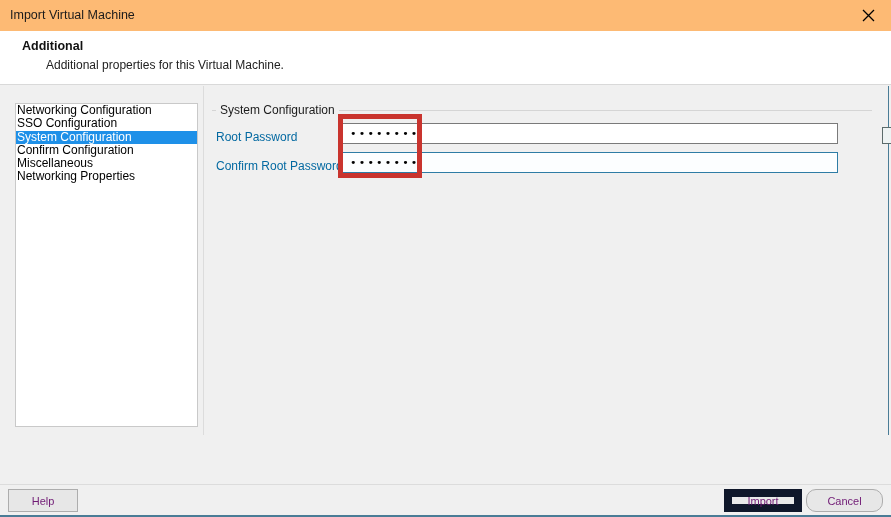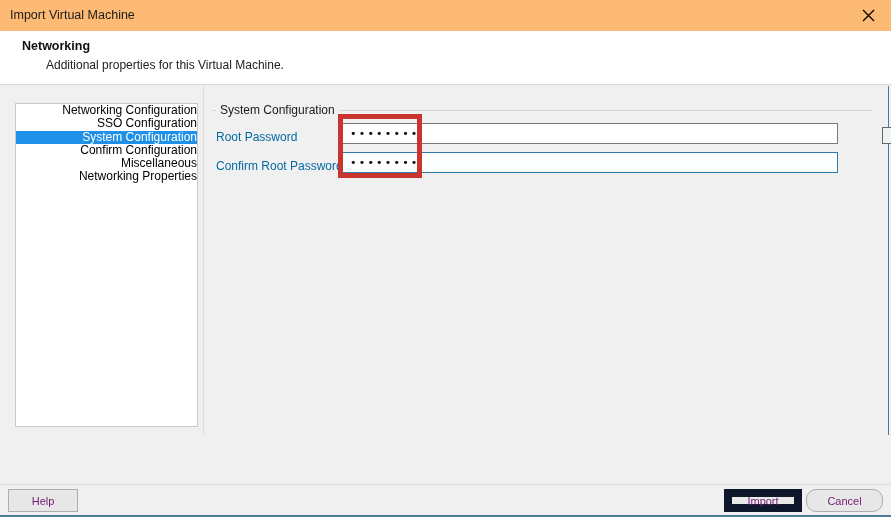--- a/index.html
+++ b/index.html
@@ -85,26 +85,25 @@
     left: 15px; top: 17px;
     width: 183px; height: 324px;
     background: #ffffff;
     border: 1px solid #c9c9c9;
     box-sizing: border-box;
     overflow: hidden;
   }
   .nav-item {
     height: 13.3px;
     line-height: 13.3px;
-    padding-left: 16px;
+    padding-left: 1px;
     font-size: 12px;
     white-space: nowrap;
     color: #000;
     cursor: default;
-    text-align: right;
   }
   .nav-item.selected {
     background: #1e90e8;
     color: #ffffff;
   }
 
   
   #groupbox {
     position: absolute;
     left: 212px; top: 17px;
@@ -248,21 +247,21 @@
 <div id="titlebar">
   <div id="title-text">Import Virtual Machine</div>
   <div id="close-button">
     <svg width="13" height="13" viewBox="0 0 13 13">
       <path d="M1 1 L12 12 M12 1 L1 12" stroke="#000" stroke-width="1.3" fill="none"></path>
     </svg>
   </div>
 </div>
 
 <div id="header">
-  <div id="header-title">Networking</div>
+  <div id="header-title">Additional</div>
   <div id="header-subtitle">Additional properties for this Virtual Machine.</div>
 </div>
 
 <div id="body-area">
 
   <div id="vertical-divider"></div>
 
   <div id="nav-list">
     <div class="nav-item">Networking Configuration</div>
     <div class="nav-item">SSO Configuration</div>

